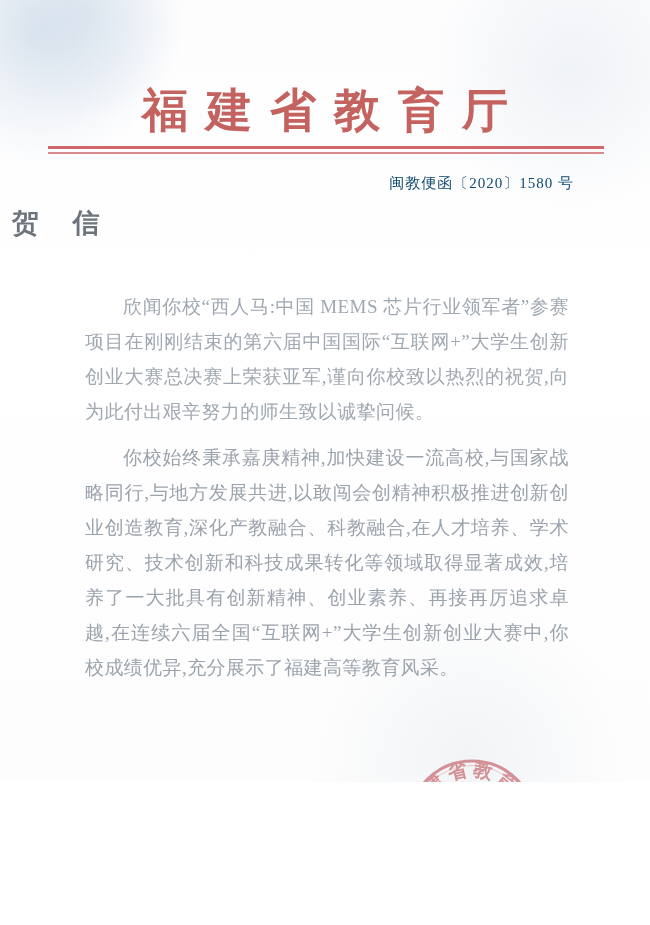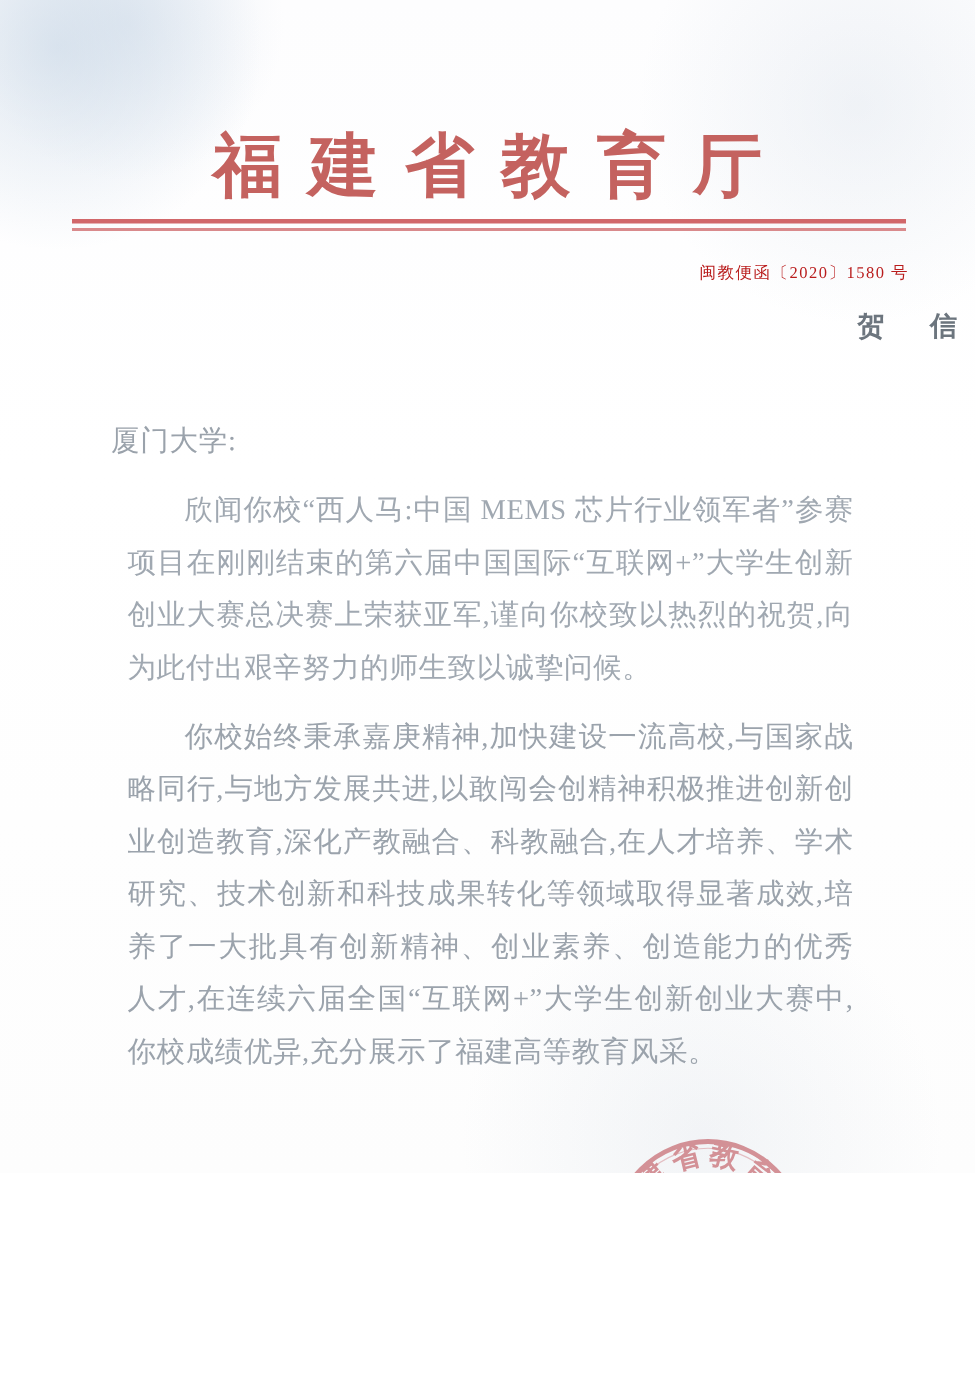--- a/index.html
+++ b/index.html
@@ -67,35 +67,35 @@
     left: 0; top: 6px;
     width: 100%;
     height: 1.5px;
     background: #d98a8c;
   }
 
   
   #doc-number {
     position: absolute;
     top: 174px;
-    right: 44px;
-    font-size: 11px;
-    color: #b91c1c;
+    right: 76px;
+    font-size: 15px;
+    color: #0c4a6e;
     letter-spacing: 1px;
     white-space: nowrap;
   }
 
   
   #doc-title {
     position: absolute;
     top: 205px;
     left: 0;
     width: 650px;
-    text-align: right;
-    font-size: 18px;
+    text-align: left;
+    font-size: 27px;
     font-weight: 700;
     letter-spacing: 12px;
     text-indent: 12px;
     color: #6c757e;
     font-family: "DejaVu Serif", "Liberation Serif", serif;
   }
 
   
   #body-block {
     position: absolute;
@@ -186,23 +186,22 @@
   <div id="header-rule">
     <div class="thick"></div>
     <div class="thin"></div>
   </div>
 
   <div id="doc-number">闽教便函〔2020〕1580 号</div>
 
   <div id="doc-title">贺 信</div>
 
   <div id="body-block">
-    <p class="addressee">厦门大学:</p>
     <p class="para p1">欣闻你校“西人马:中国 MEMS 芯片行业领军者”参赛项目在刚刚结束的第六届中国国际“互联网+”大学生创新创业大赛总决赛上荣获亚军,谨向你校致以热烈的祝贺,向为此付出艰辛努力的师生致以诚挚问候。</p>
-    <p class="para p2">你校始终秉承嘉庚精神,加快建设一流高校,与国家战略同行,与地方发展共进,以敢闯会创精神积极推进创新创业创造教育,深化产教融合、科教融合,在人才培养、学术研究、技术创新和科技成果转化等领域取得显著成效,培养了一大批具有创新精神、创业素养、创造能力的优秀人才,在连续六届全国“互联网+”大学生创新创业大赛中,你校成绩优异,充分展示了福建高等教育风采。</p>
+    <p class="para p2">你校始终秉承嘉庚精神,加快建设一流高校,与国家战略同行,与地方发展共进,以敢闯会创精神积极推进创新创业创造教育,深化产教融合、科教融合,在人才培养、学术研究、技术创新和科技成果转化等领域取得显著成效,培养了一大批具有创新精神、创业素养、再接再厉追求卓越,在连续六届全国“互联网+”大学生创新创业大赛中,你校成绩优异,充分展示了福建高等教育风采。</p>
   </div>
 
   <svg id="seal" viewBox="0 0 136 136">
     <defs>
       <path id="sealTopArc" d="M 20,68 A 48,48 0 0 1 116,68"></path>
       <path id="sealBottomArc" d="M 24,68 A 44,44 0 0 0 112,68"></path>
     </defs>
     <circle cx="68" cy="68" r="63" fill="none" stroke="#bf545c" stroke-width="3.2"></circle>
     <circle cx="68" cy="68" r="58.5" fill="none" stroke="#c86069" stroke-width="0.8" opacity="0.6"></circle>
     <polygon points="68,40 76.2,62.5 99.8,62.5 80.8,76.4 88.1,99.2 68,85.4 47.9,99.2 55.2,76.4 36.2,62.5 59.8,62.5" fill="#c0545c" opacity="0.85"></polygon>

